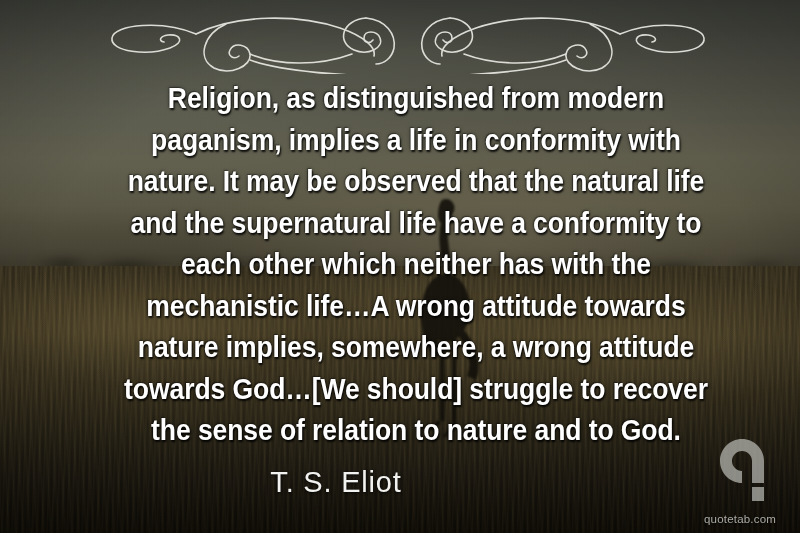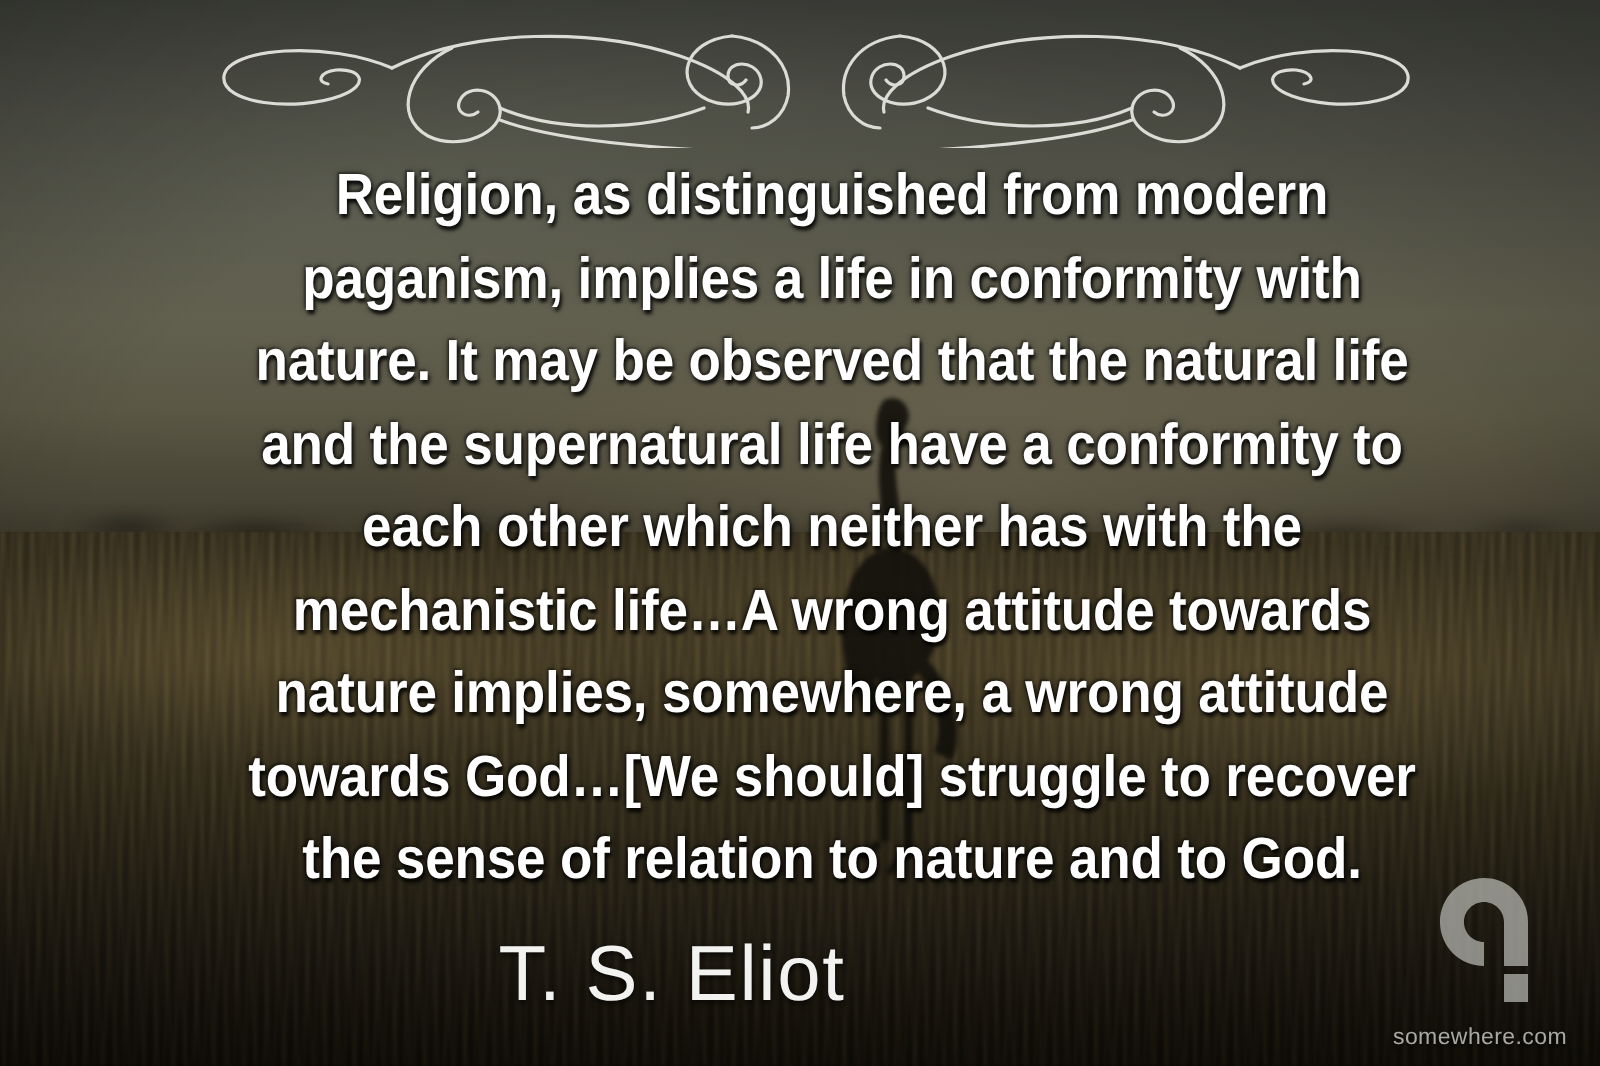--- a/index.html
+++ b/index.html
@@ -178,21 +178,21 @@
   }
 
   #author-name {
     position: absolute;
     top: 466px;
     left: 0;
     width: 640px;
     text-align: center;
     font-family: "Liberation Sans", sans-serif;
     font-weight: normal;
-    font-size: 39px;
+    font-size: 29px;
     letter-spacing: 0.8px;
     color: #f2f2f0;
     text-shadow: 0 1px 3px rgba(0,0,0,0.80);
   }
 
   
   #watermark {
     position: absolute;
     right: 8px;
     bottom: 6px;
@@ -303,16 +303,16 @@
     <div id="author-name">T. S. Eliot</div>
   </div>
 
   <div id="watermark">
     <svg id="watermark-logo" viewBox="0 0 52 62">
       <g fill="#b9bab4">
         <path d="M22 0 C9.8 0 0 9.8 0 22 C0 34.2 9.8 44 22 44 L22 32 C16.5 32 12 27.5 12 22 C12 16.5 16.5 12 22 12 C27.5 12 32 16.5 32 22 L32 44 L44 44 L44 22 C44 9.8 34.2 0 22 0 Z"></path>
         <rect x="32" y="48" width="12" height="14"></rect>
       </g>
     </svg>
-    <div id="watermark-label">somewhere.com</div>
+    <div id="watermark-label">quotetab.com</div>
   </div>
 
 </div>
 
 </body></html>

